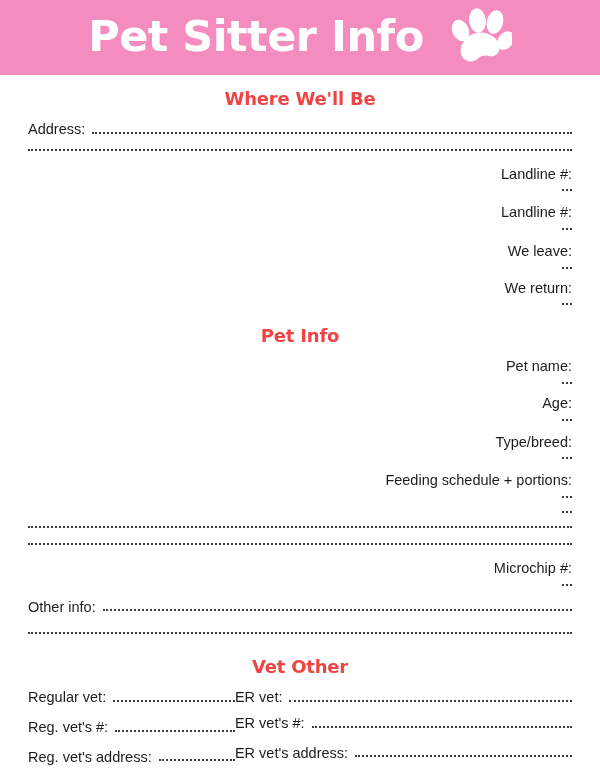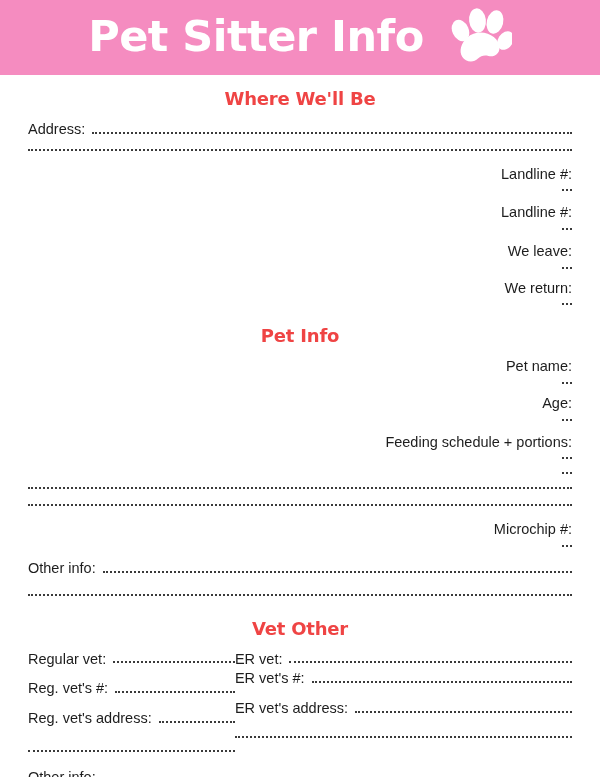--- a/index.html
+++ b/index.html
@@ -96,21 +96,21 @@
   .cols {
     display: flex;
   }
   .col {
     flex: 1 1 0;
     min-width: 0;
   }
   .col-left  { max-width: 262px; }
   .col-right { flex: 1 1 auto; }
   .col .row { margin-bottom: 13px; }
-  .col-right .row:first-child { margin-bottom: 3px; }
+  .col-right .row:first-child { margin-bottom: 9px; }
 
   .spacer-6  { height: 6px; }
   .spacer-10 { height: 10px; }
 </style>
 </head>
 <body>
 
 <div class="header">
   <h1 class="header-title">Pet Sitter Info</h1>
 
@@ -167,20 +167,24 @@
     <h2 class="section-heading">Pet Info</h2>
 
     <div class="rows">
       <div class="row tight">
         <span class="label">Pet name:</span>
         <span class="dots"></span>
         <span class="label">Age:</span>
         <span class="dots"></span>
       </div>
 
+      <div class="row tight">
+        <span class="label">Type/breed:</span>
+        <span class="dots"></span>
+      </div>
 
       <div class="row tight">
         <span class="label">Feeding schedule + portions:</span>
         <span class="dots"></span>
       </div>
 
       <div class="row tight">
         <span class="dots"></span>
       </div>
 

